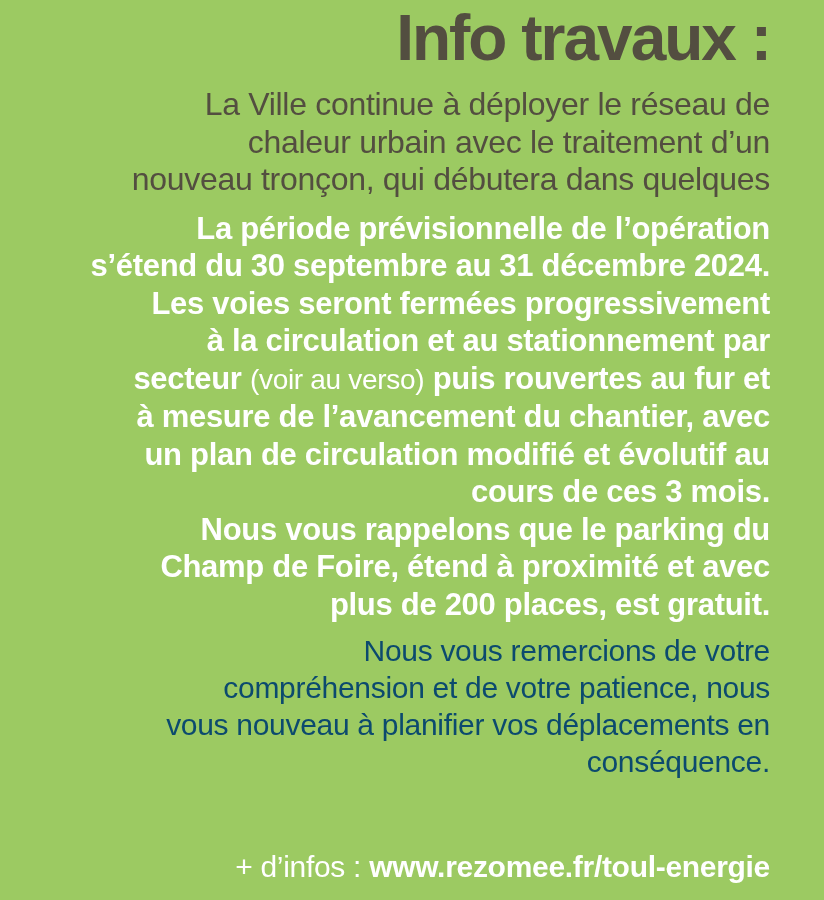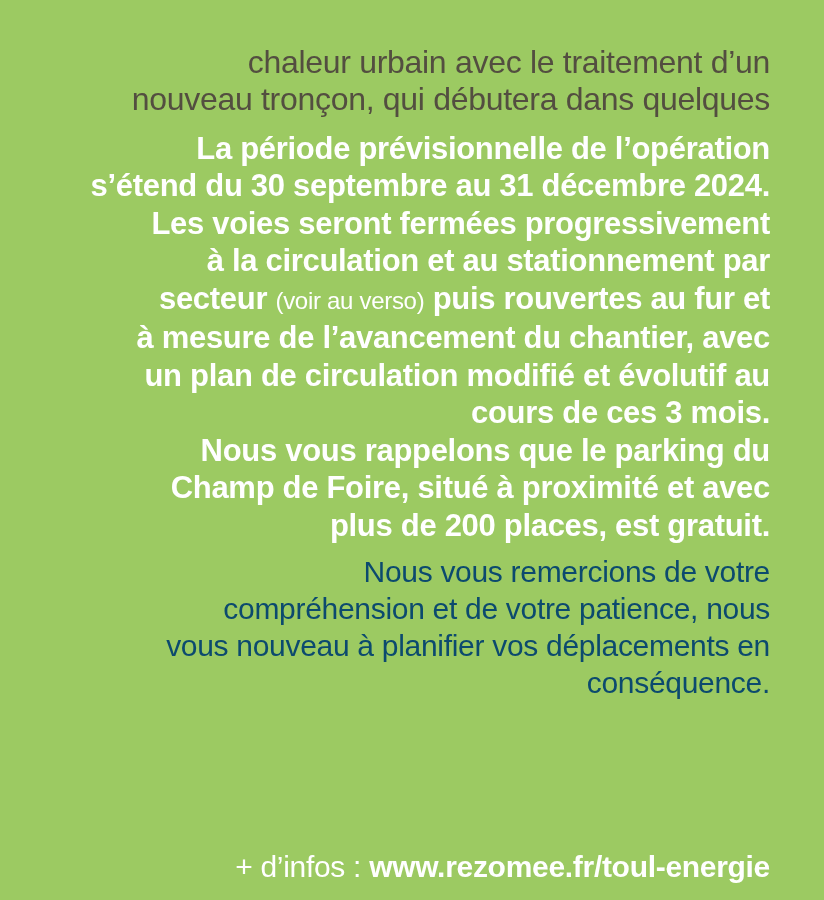--- a/index.html
+++ b/index.html
@@ -34,21 +34,21 @@
   .intro .bold { font-weight: bold; }
   .operation {
     font-size: 31px;
     line-height: 37.5px;
     color: #FFFFFF;
     font-weight: bold;
     margin-bottom: 9px;
   }
   .operation .note {
     font-weight: normal;
-    font-size: 24px;
+    font-size: 28px;
   }
   .thanks {
     font-size: 30px;
     line-height: 37px;
     color: #0c4a6e;
   }
   .footer {
     position: absolute;
     right: 54px;
     bottom: 16px;
@@ -58,38 +58,39 @@
     white-space: nowrap;
     letter-spacing: -0.3px;
   }
   .footer .url { font-weight: bold; }
 </style>
 </head>
 <body>
 
 <div class="page">
 
+  <h1 class="title">Info travaux :</h1>
 
   <p class="para intro">
-    <br>
+    <span class="line">La Ville continue à déployer le réseau de</span><br>
     <span class="line">chaleur urbain avec le traitement d’un</span><br>
     <span class="line">nouveau tronçon, qui débutera dans quelques</span><br>
   </p>
 
   <p class="para operation">
     <span class="line">La période prévisionnelle de l’opération</span><br>
     <span class="line">s’étend du 30 septembre au 31 décembre 2024.</span><br>
     <span class="line">Les voies seront fermées progressivement</span><br>
     <span class="line">à la circulation et au stationnement par</span><br>
     <span class="line"><span>secteur </span><span class="note">(voir au verso)</span><span> puis rouvertes au fur et</span></span><br>
     <span class="line">à mesure de l’avancement du chantier, avec</span><br>
     <span class="line">un plan de circulation modifié et évolutif au</span><br>
     <span class="line">cours de ces 3 mois.</span><br>
     <span class="line">Nous vous rappelons que le parking du</span><br>
-    <span class="line">Champ de Foire, situé à proximité et avec</span><br>
+    <span class="line">Champ de Foire, étend à proximité et avec</span><br>
     <span class="line">plus de 200 places, est gratuit.</span>
   </p>
 
   <p class="para thanks">
     <span class="line">Nous vous remercions de votre</span><br>
     <span class="line">compréhension et de votre patience, nous</span><br>
     <span class="line">vous nouveau à planifier vos déplacements en</span><br>
     <span class="line">conséquence.</span>
   </p>
 

